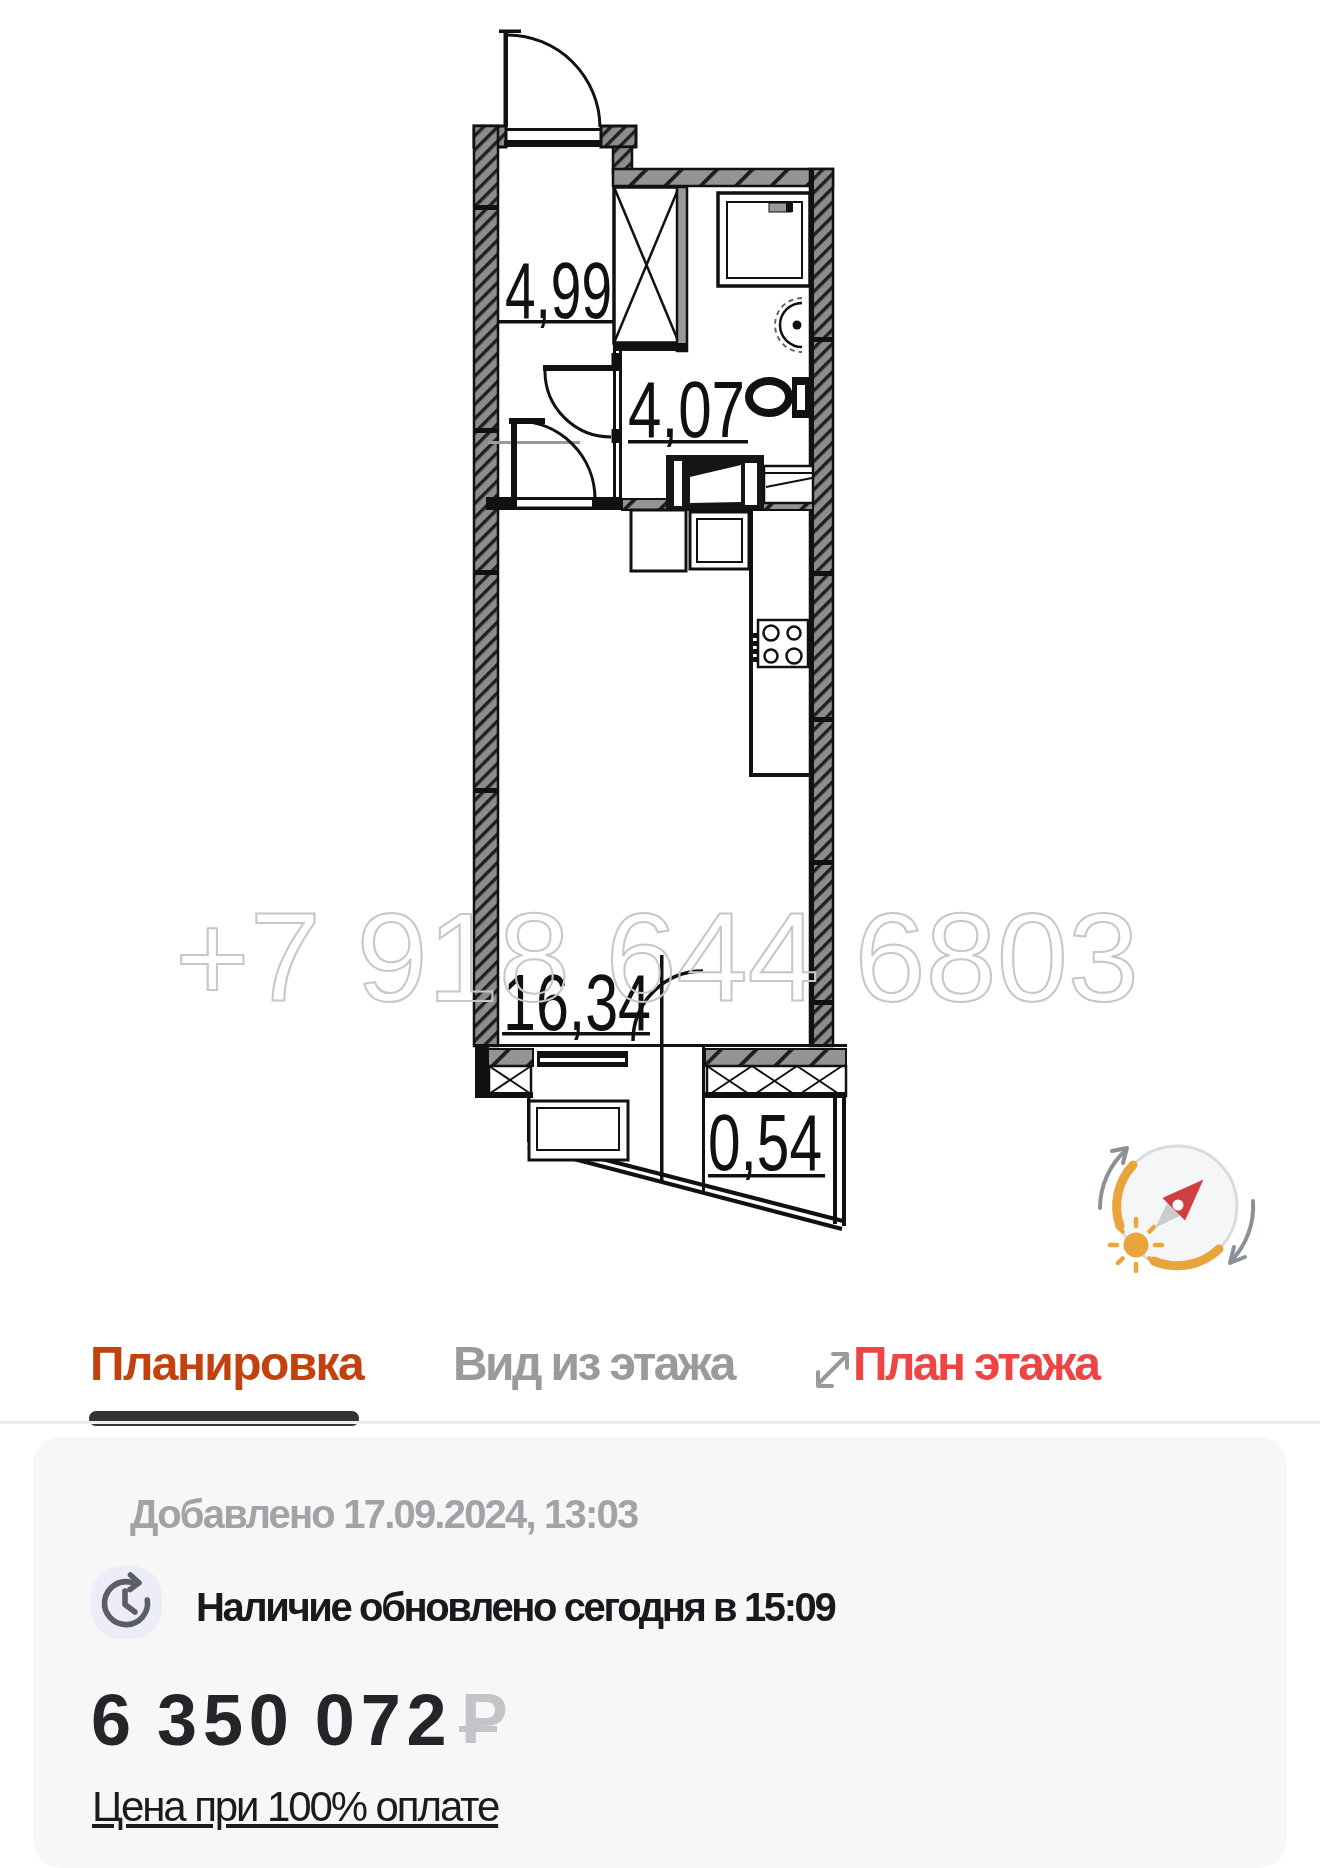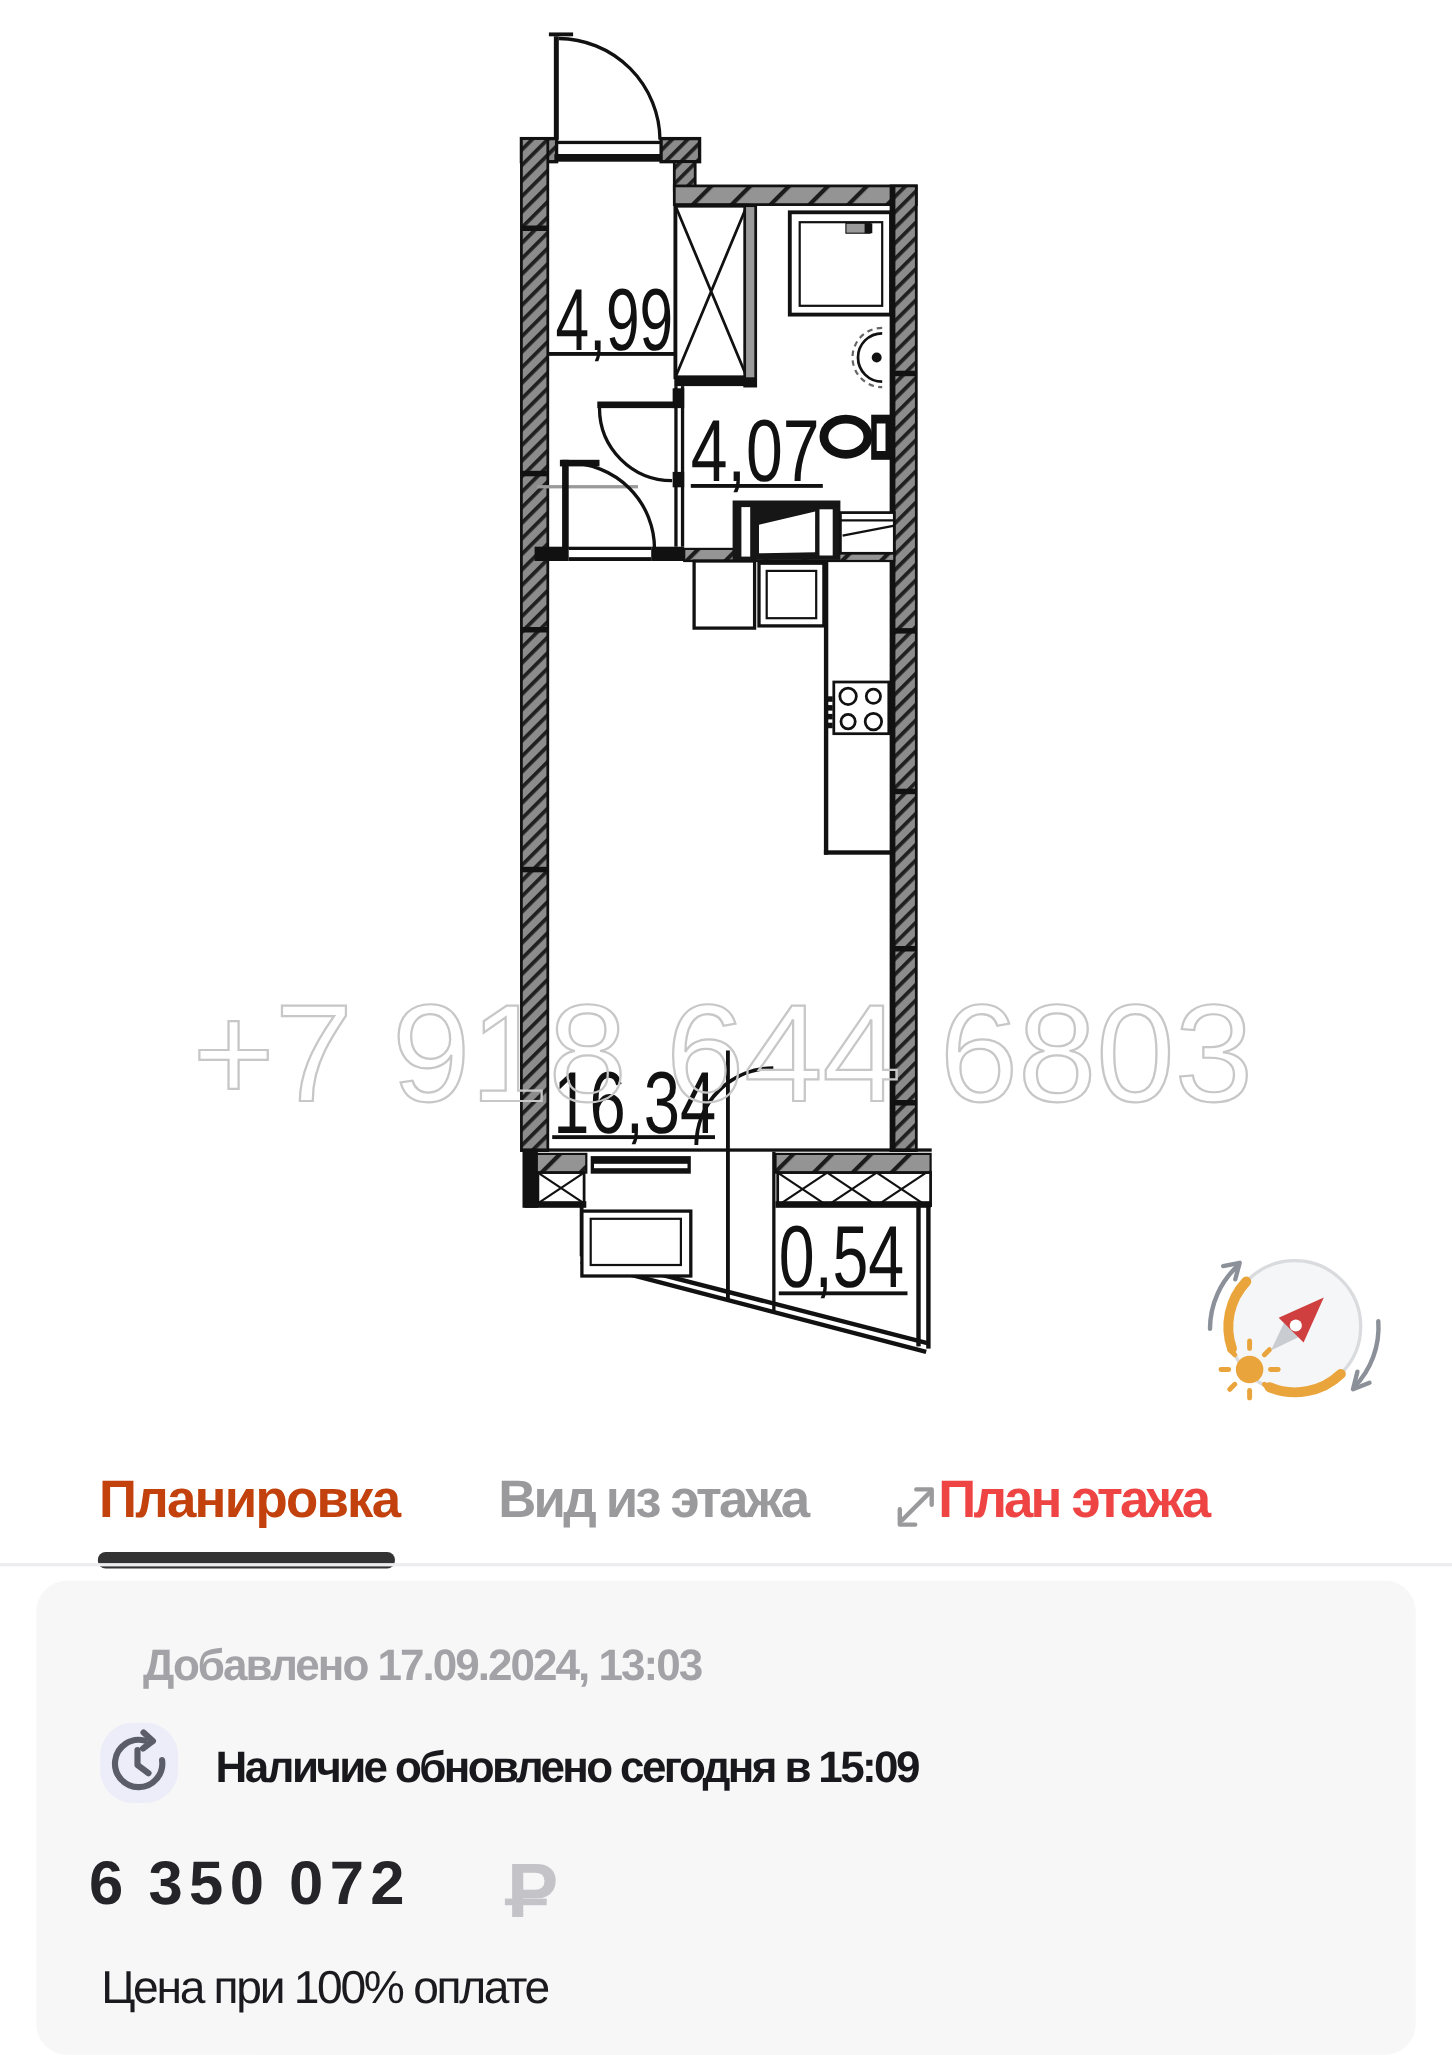--- a/index.html
+++ b/index.html
@@ -283,19 +283,19 @@
   <rect x="0" y="0" width="71" height="73" rx="30" fill="#ecedf8"></rect>
   <g stroke="#5b5e68" stroke-width="5.6" fill="none" stroke-linecap="round" stroke-linejoin="round">
     <path d="M40.6,16.4 A21.5,21.5 0 1 0 56.3,34"></path>
     <path d="M39.5,9 L48,16.8 L39,23.5"></path>
     <path d="M34,25 L34,38.5 L44,46"></path>
   </g>
 </svg>
 
 <div class="abs" style="left:196px;top:1585px;font-size:40px;font-weight:700;color:#19191d;letter-spacing:-2.4px;">Наличие обновлено сегодня в 15:09</div>
 
-<div class="abs" style="left:81px;top:1679px;font-size:56px;font-weight:700;color:#242429;letter-spacing:5.8px;">6 350 072</div>
+<div class="abs" style="left:91px;top:1679px;font-size:72px;font-weight:700;color:#242429;letter-spacing:5.8px;">6 350 072</div>
 
 <div class="abs" style="left:461px;top:1679px;font-size:70px;font-weight:700;color:#c4c4c8;">Р</div>
 
 <div class="abs" style="left:459px;top:1726px;width:38px;height:6px;background:#c4c4c8;"></div>
 
-<div class="abs" style="left:92px;top:1783px;font-size:42px;font-weight:400;color:#1b1b1f;letter-spacing:-2.1px;">Цена при 100% оплате</div>
+<div class="abs" style="left:92px;top:1783px;font-size:42px;font-weight:400;color:#1b1b1f;letter-spacing:-2.1px;text-decoration:underline;">Цена при 100% оплате</div>
 
 </body></html>

